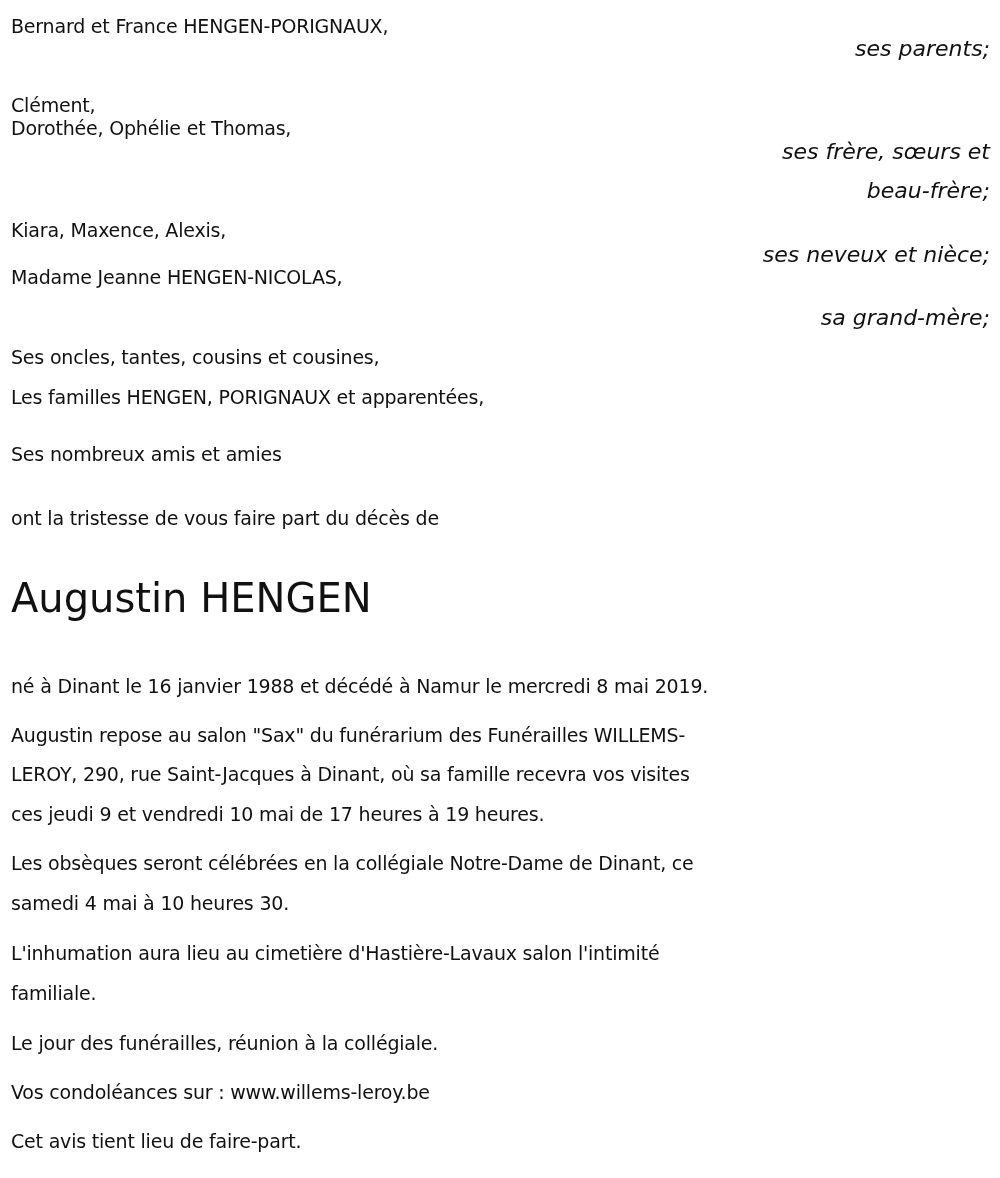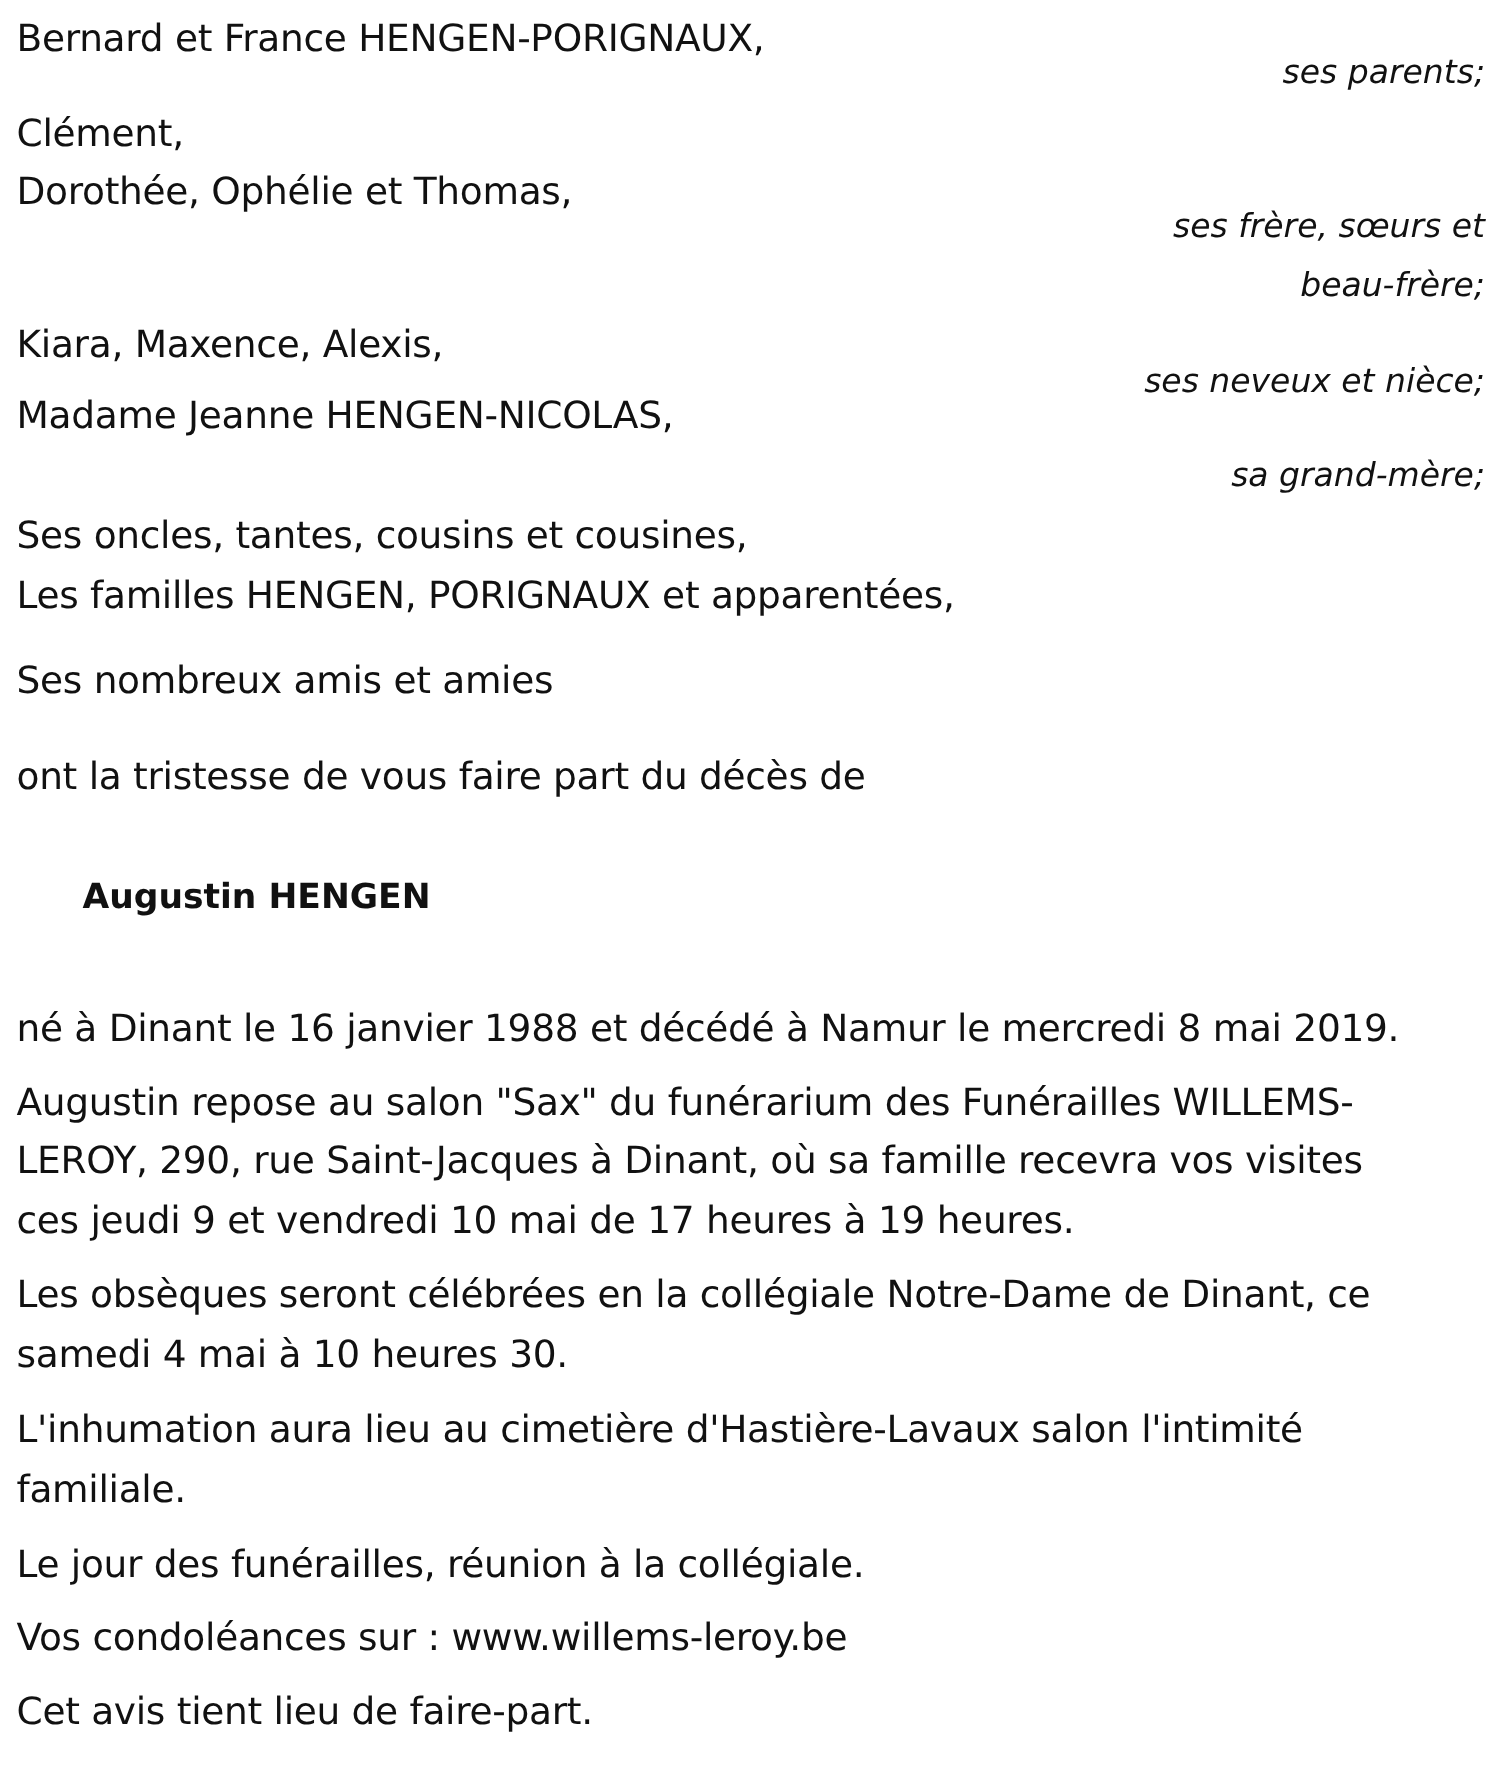--- a/index.html
+++ b/index.html
@@ -1,29 +1,29 @@
 <!DOCTYPE html>
 <html><head>
 <meta charset="utf-8">
 <style>
   html, body { margin:0; padding:0; background:#ffffff; }
   body { width:1000px; height:1178px; position:relative; overflow:hidden;
          font-family:"DejaVu Sans", sans-serif; color:#111111; }
-  .line { position:absolute; left:11px; font-size:25px; line-height:30px; white-space:nowrap; letter-spacing:-0.2px; }
+  .line { position:absolute; left:11px; font-size:19px; line-height:30px; white-space:nowrap; letter-spacing:-0.2px; }
   .rel { position:absolute; right:10px; font-size:22px; line-height:30px; font-style:italic; text-align:left; white-space:nowrap; }
-  .name { position:absolute; left:11px; font-size:23px; font-weight:bold; line-height:40px; white-space:nowrap;margin-left:44px; }
+  .name { position:absolute; left:11px; font-size:40px; font-weight:normal; line-height:40px; white-space:nowrap; }
 </style>
 </head>
 <body>
 
 <div>
   <div class="line" style="top:11px">Bernard et France HENGEN-PORIGNAUX,</div>
   <div class="rel" style="top:34px">ses parents;</div>
 
-  <div class="line" style="top:74px">Clément,</div>
+  <div class="line" style="top:90px">Clément,</div>
   <div class="line" style="top:113px">Dorothée, Ophélie et Thomas,</div>
   <div class="rel" style="top:137px">ses frère, sœurs et</div>
   <div class="rel" style="top:176px">beau-frère;</div>
 
   <div class="line" style="top:215px">Kiara, Maxence, Alexis,</div>
   <div class="rel" style="top:240px">ses neveux et nièce;</div>
 
   <div class="line" style="top:262px">Madame Jeanne HENGEN-NICOLAS,</div>
   <div class="rel" style="top:303px">sa grand-mère;</div>
 

